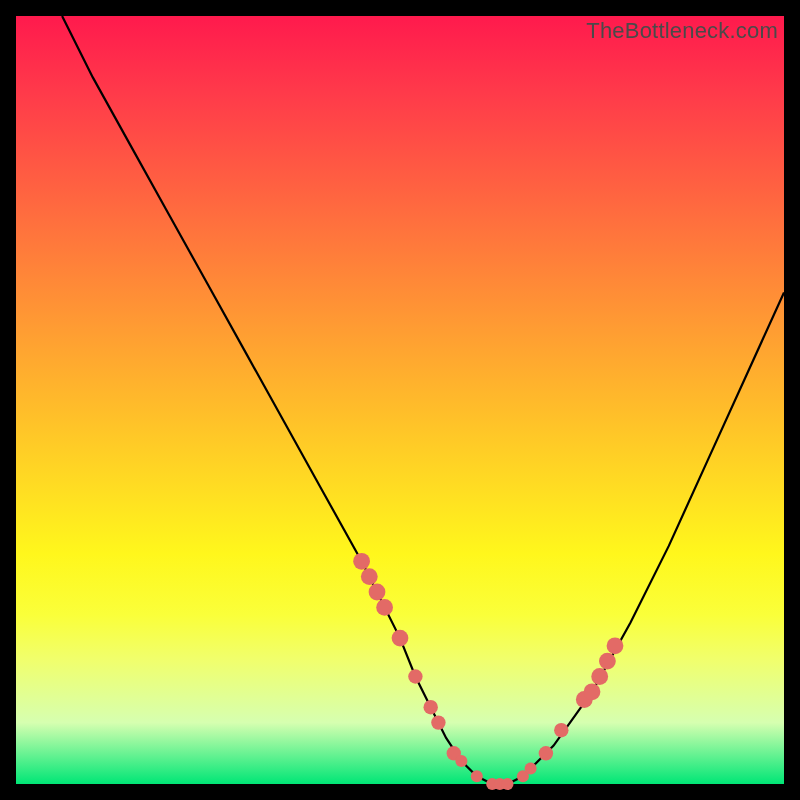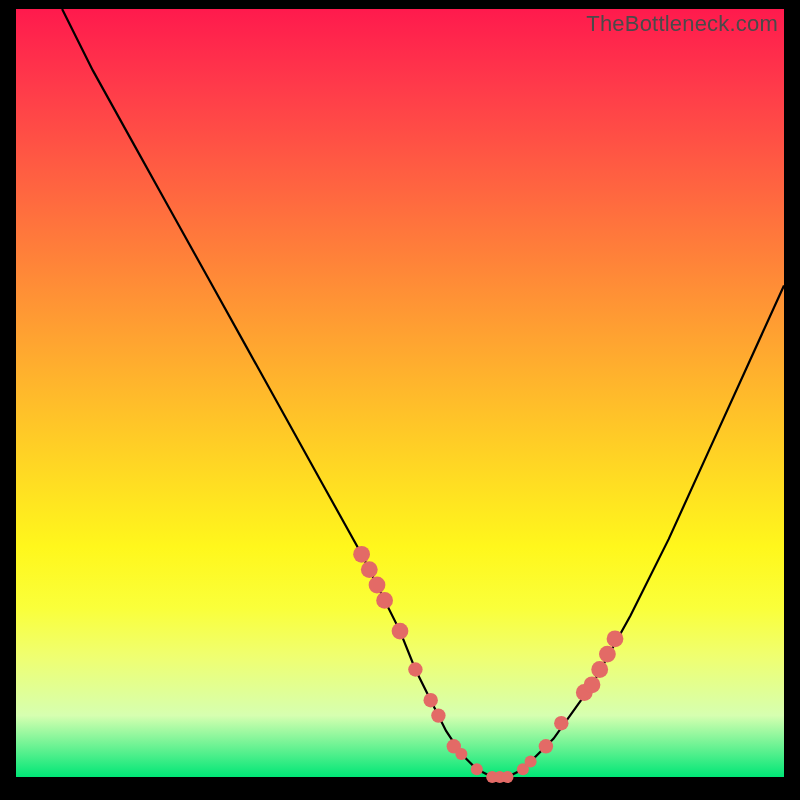--- a/index.html
+++ b/index.html
@@ -14,21 +14,21 @@
     position: absolute;
     left: 0;
     top: 0;
     width: 800px;
     height: 800px;
     background: #000;
   }
   .plot-area {
     position: absolute;
     left: 16px;
-    top: 9px;
+    top: 16px;
     width: 768px;
     height: 768px;
     
     background: linear-gradient(to bottom,
       #ff1a4d 0%,
       #ff3a4a 10%,
       #ff6a3f 25%,
       #ff9a33 40%,
       #ffc927 55%,
       #fff71c 70%,

